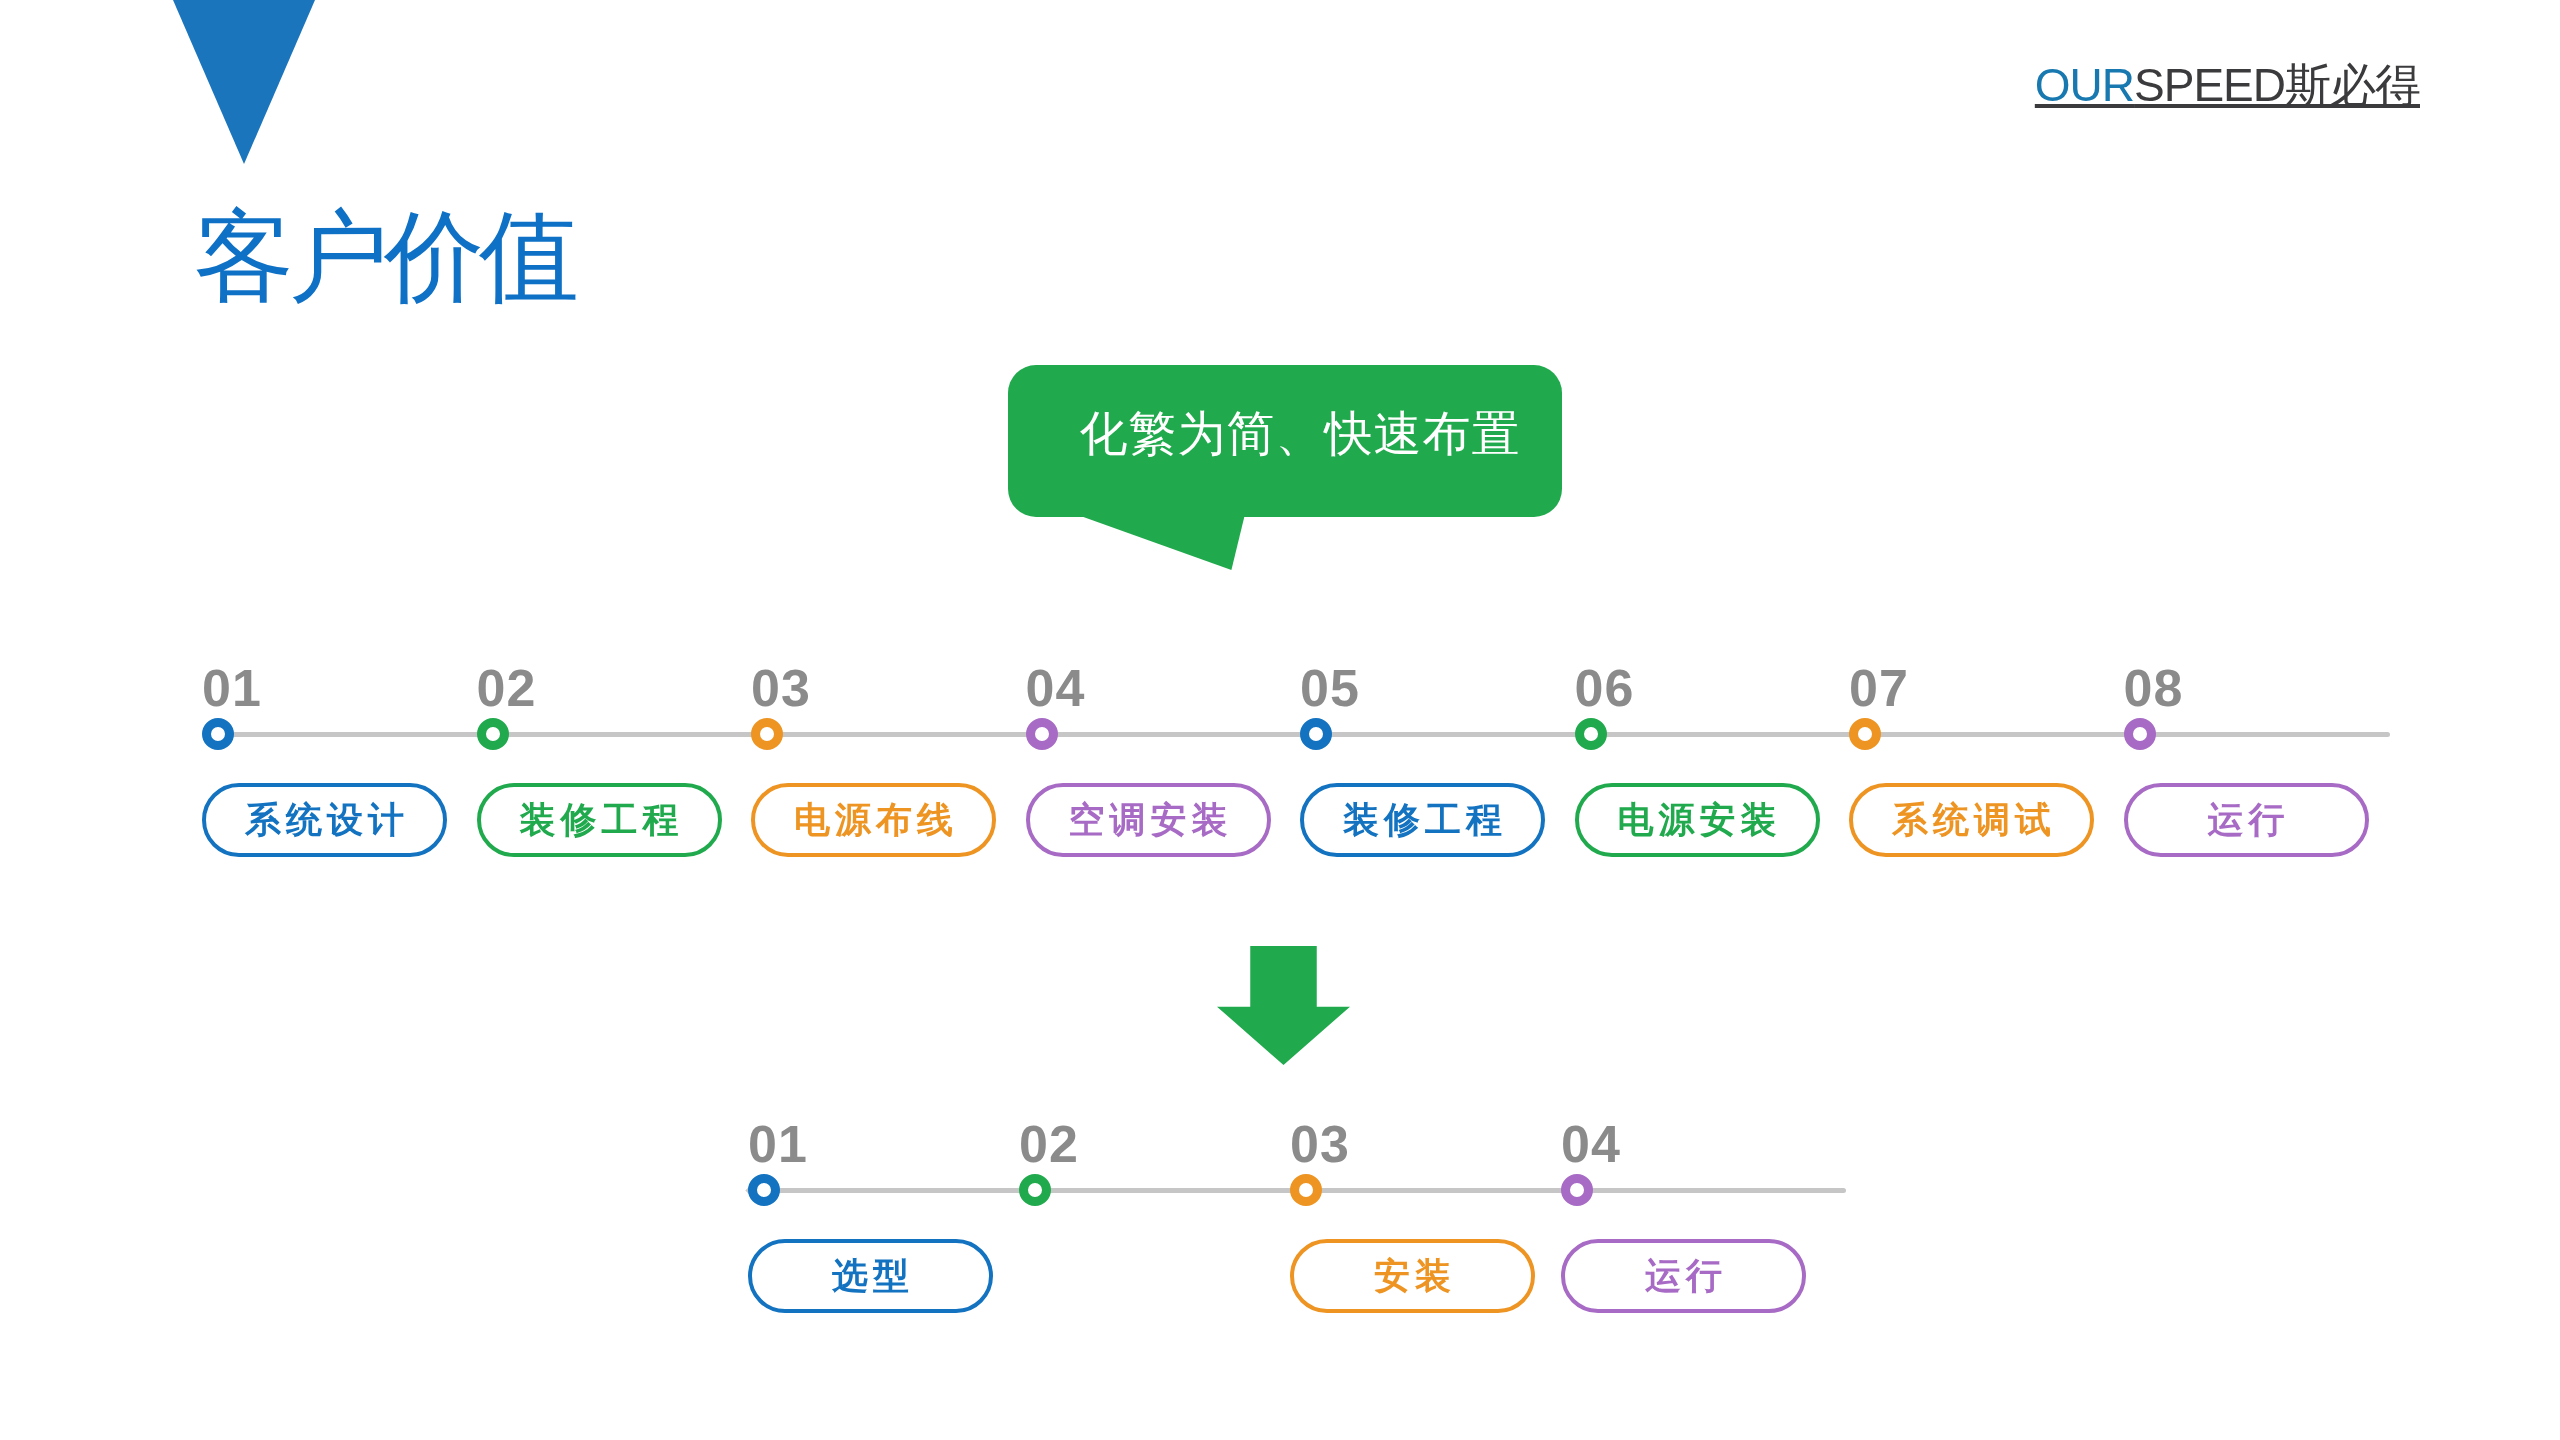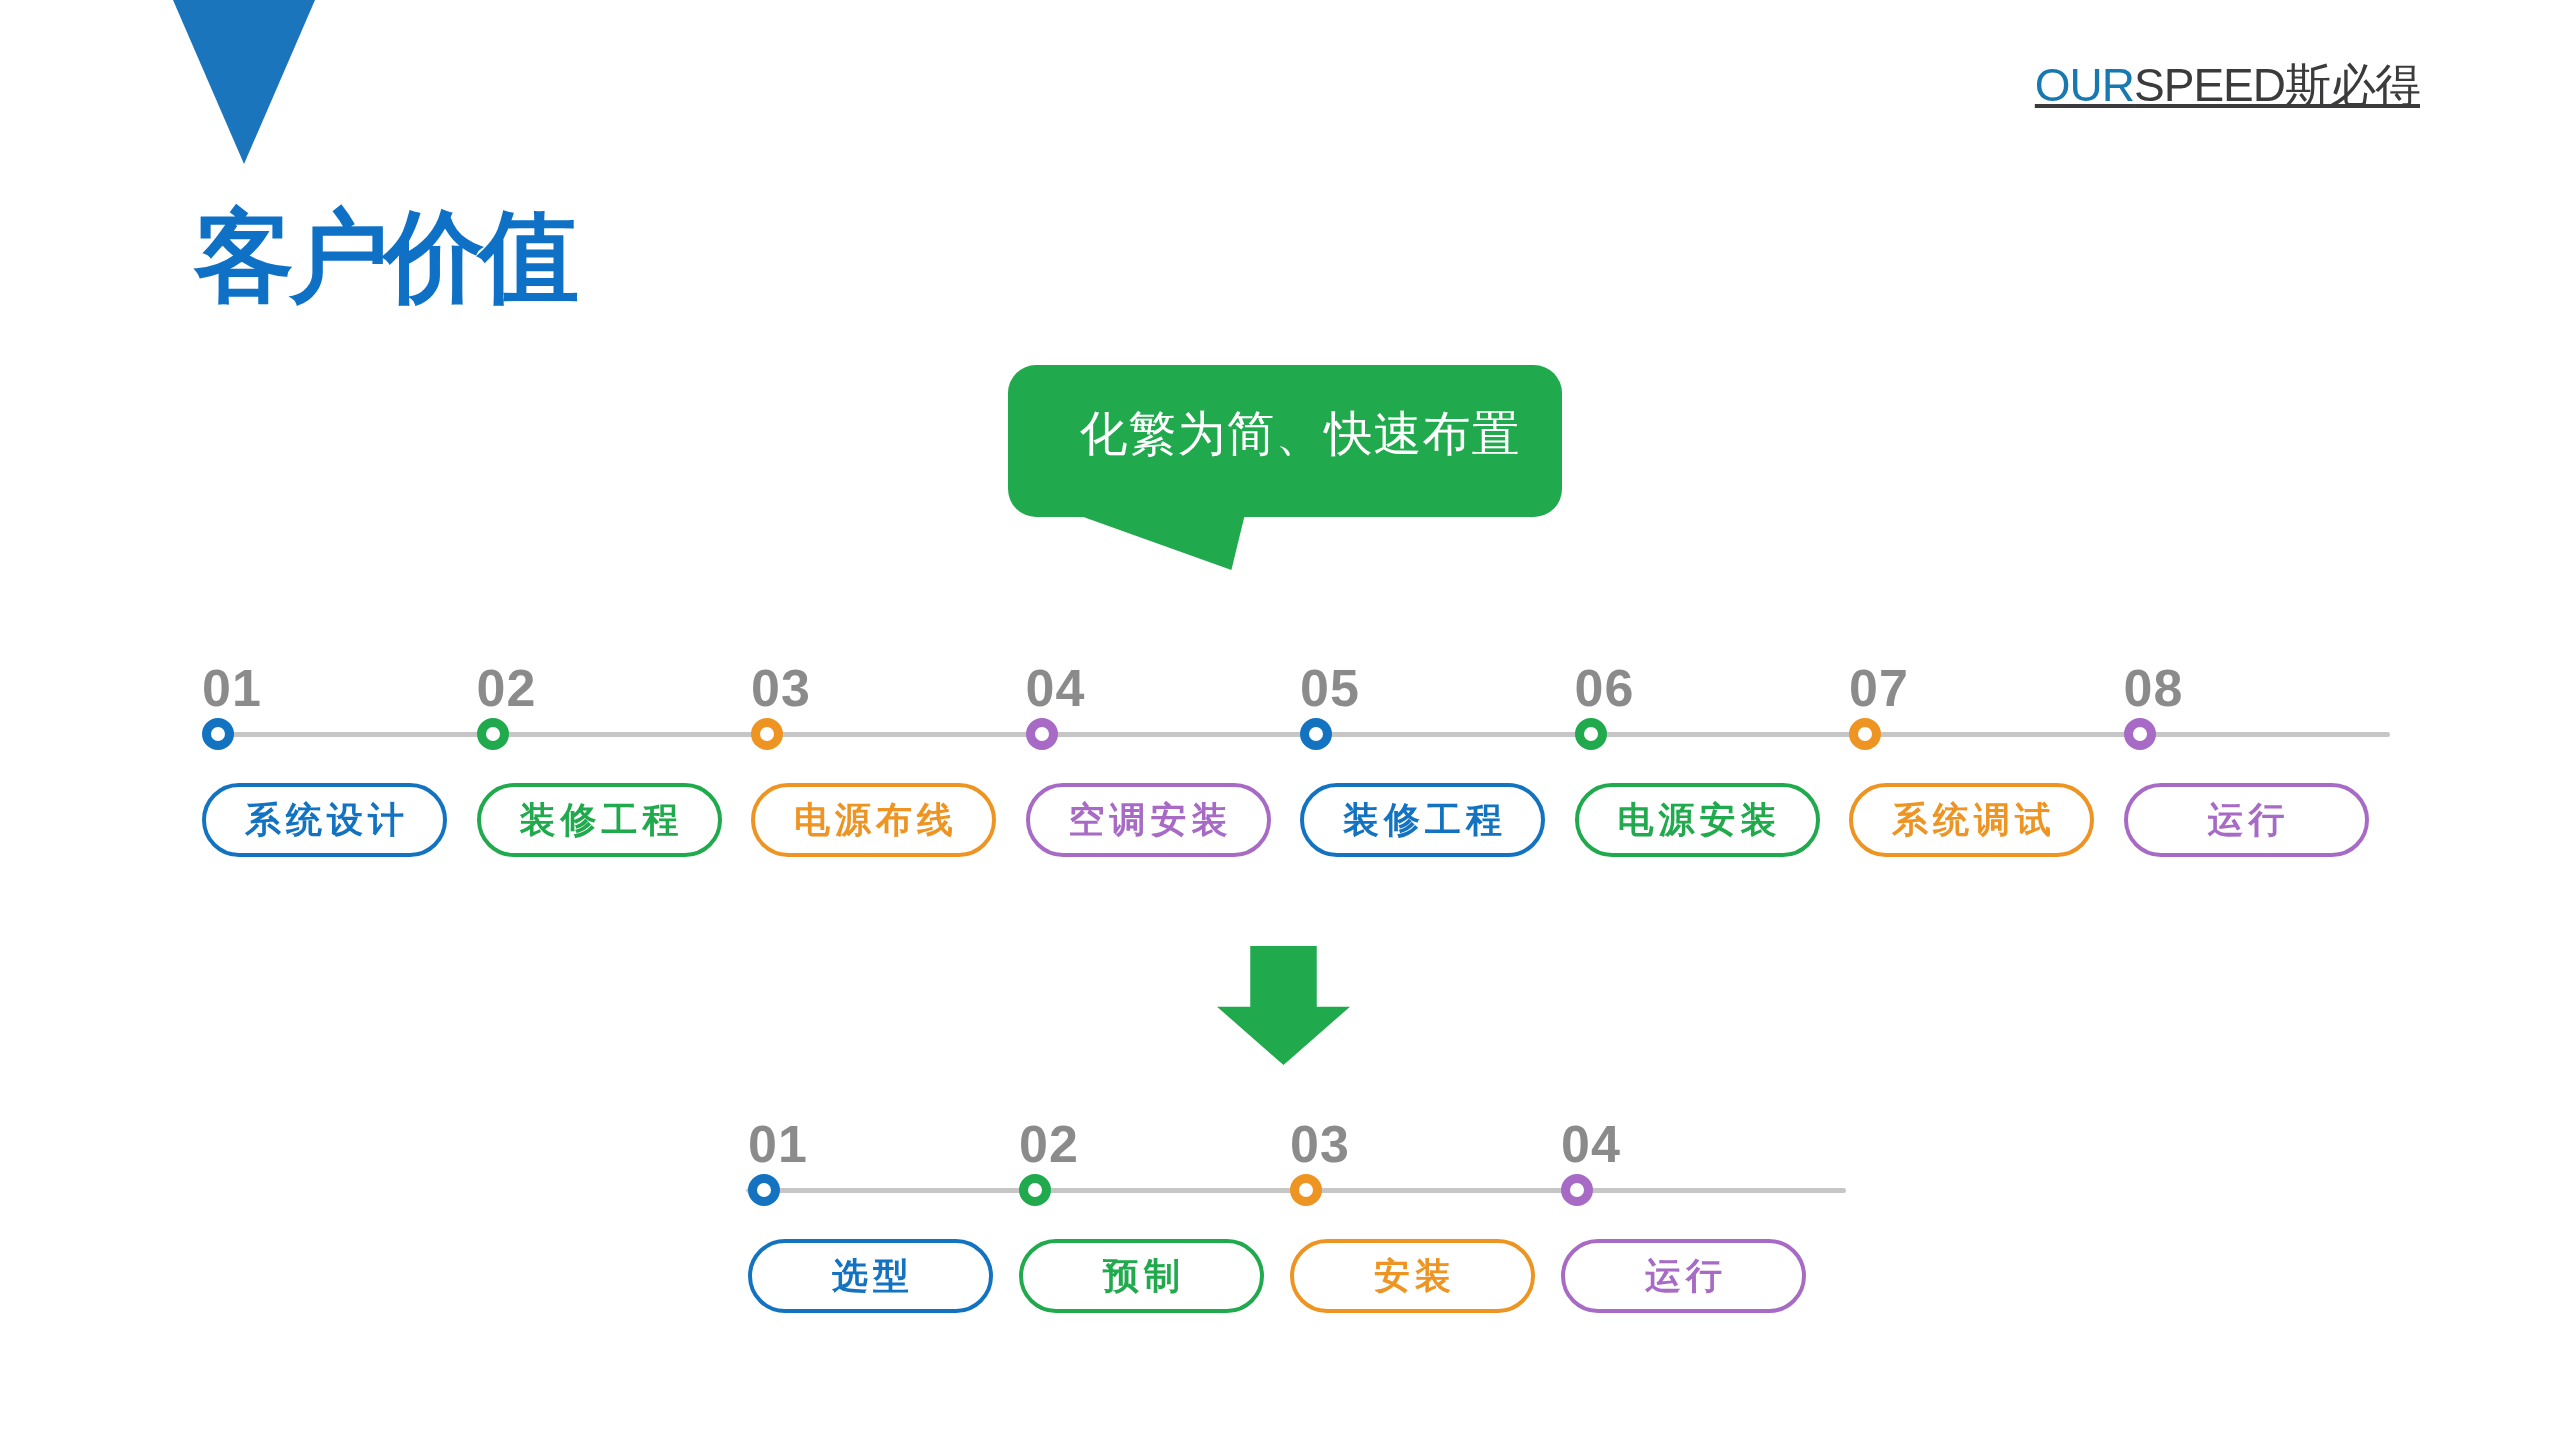--- a/index.html
+++ b/index.html
@@ -20,21 +20,21 @@
   .logo{
     position:absolute;top:62px;right:140px;
     font-size:46px;font-weight:500;letter-spacing:-1px;line-height:1;
     color:#3B3B3D;white-space:nowrap;text-decoration:underline;
   }
   .logo .logo-our{color:#1878B0;}
 
   
   .title{
     position:absolute;left:194px;top:196px;margin:0;
-    font-size:100px;line-height:120px;font-weight:700;
+    font-size:100px;line-height:120px;font-weight:400;
     letter-spacing:-5px;color:#0F71C5;white-space:nowrap;
   }
 
   
   .callout{
     position:absolute;left:1008px;top:365px;width:554px;height:152px;
     background:#21AA4D;border-radius:28px;
     display:flex;align-items:center;justify-content:center;
     color:#ffffff;font-size:48px;font-weight:400;letter-spacing:1px;
     padding-bottom:14px;box-sizing:border-box;white-space:nowrap;padding-left:30px;
@@ -187,23 +187,20 @@
         <div class="num">01</div>
         <div class="ring"></div>
         <div class="pill">
             <span>选型</span>
           </div>
       </div>
 
       <div class="station" style="--c: #21AA4D;">
         <div class="num">02</div>
         <div class="ring"></div>
-        <div class="pill">
-            <span>预制</span>
-          </div>
       </div>
 
       <div class="station" style="--c: #ED9422;">
         <div class="num">03</div>
         <div class="ring"></div>
         <div class="pill">
             <span>安装</span>
           </div>
       </div>
 

